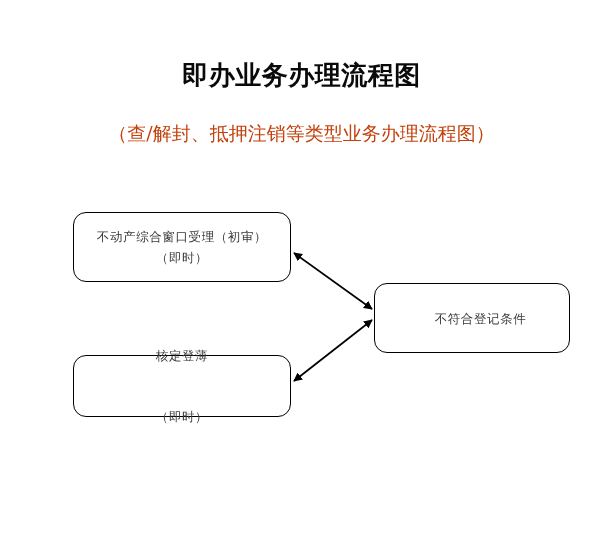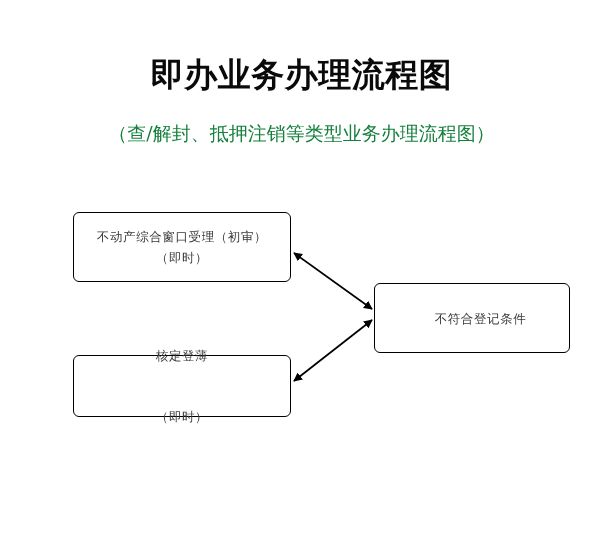--- a/index.html
+++ b/index.html
@@ -21,46 +21,46 @@
 
   
   .doc-title {
     position: absolute;
     left: 0;
     top: 58px;
     width: 603px;
     text-align: center;
     font-family: "DejaVu Serif", "Liberation Serif", serif;
     font-weight: 700;
-    font-size: 33px;
+    font-size: 26px;
     line-height: 34px;
     letter-spacing: 0.5px;
     color: #0a0a0a;
     white-space: nowrap;
   }
   .doc-subtitle {
     position: absolute;
     left: 0;
     top: 119px;
     width: 603px;
     text-align: center;
     font-family: "DejaVu Serif", "Liberation Serif", serif;
     font-weight: 400;
     font-size: 19px;
     line-height: 28px;
-    color: #15803d;
+    color: #c2410c;
     white-space: nowrap;
   }
 
   
   .node {
     position: absolute;
     box-sizing: border-box;
     border: 1.4px solid #000000;
-    border-radius: 6px;
+    border-radius: 13px;
     background: #ffffff;
     display: flex;
     flex-direction: column;
     align-items: center;
     justify-content: center;
     text-align: center;
     color: #3a3a3a;
     font-family: "DejaVu Serif", "Liberation Serif", serif;
     font-size: 12.5px;
     line-height: 21px;

